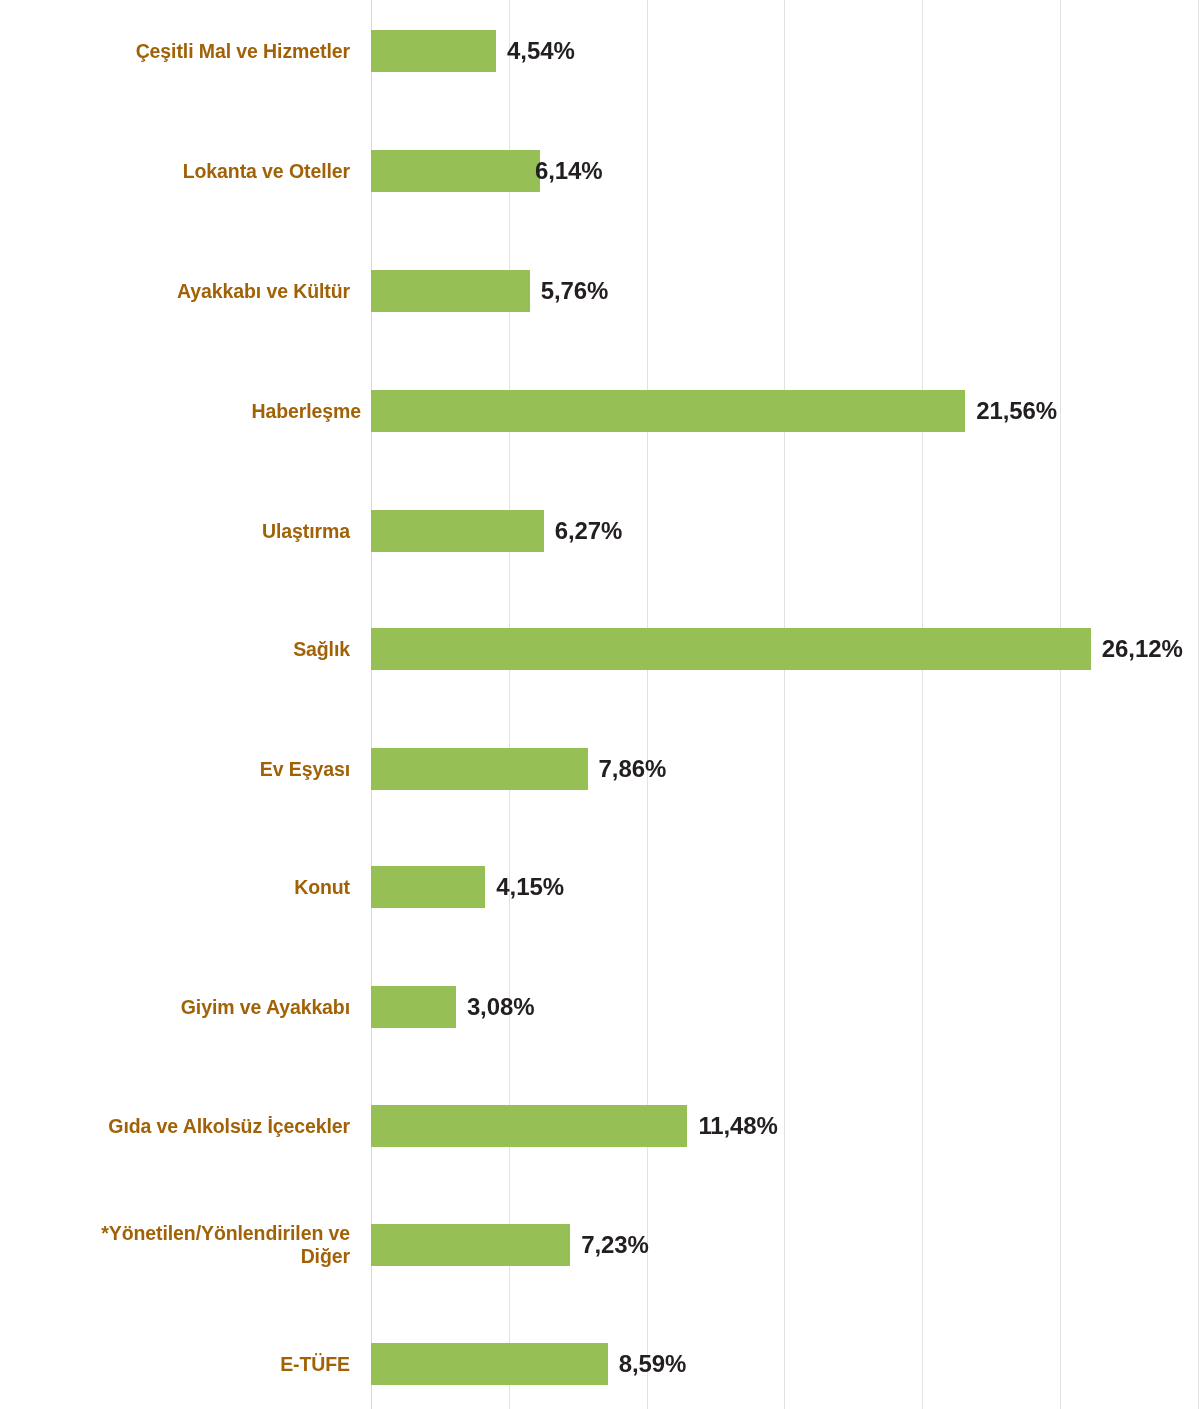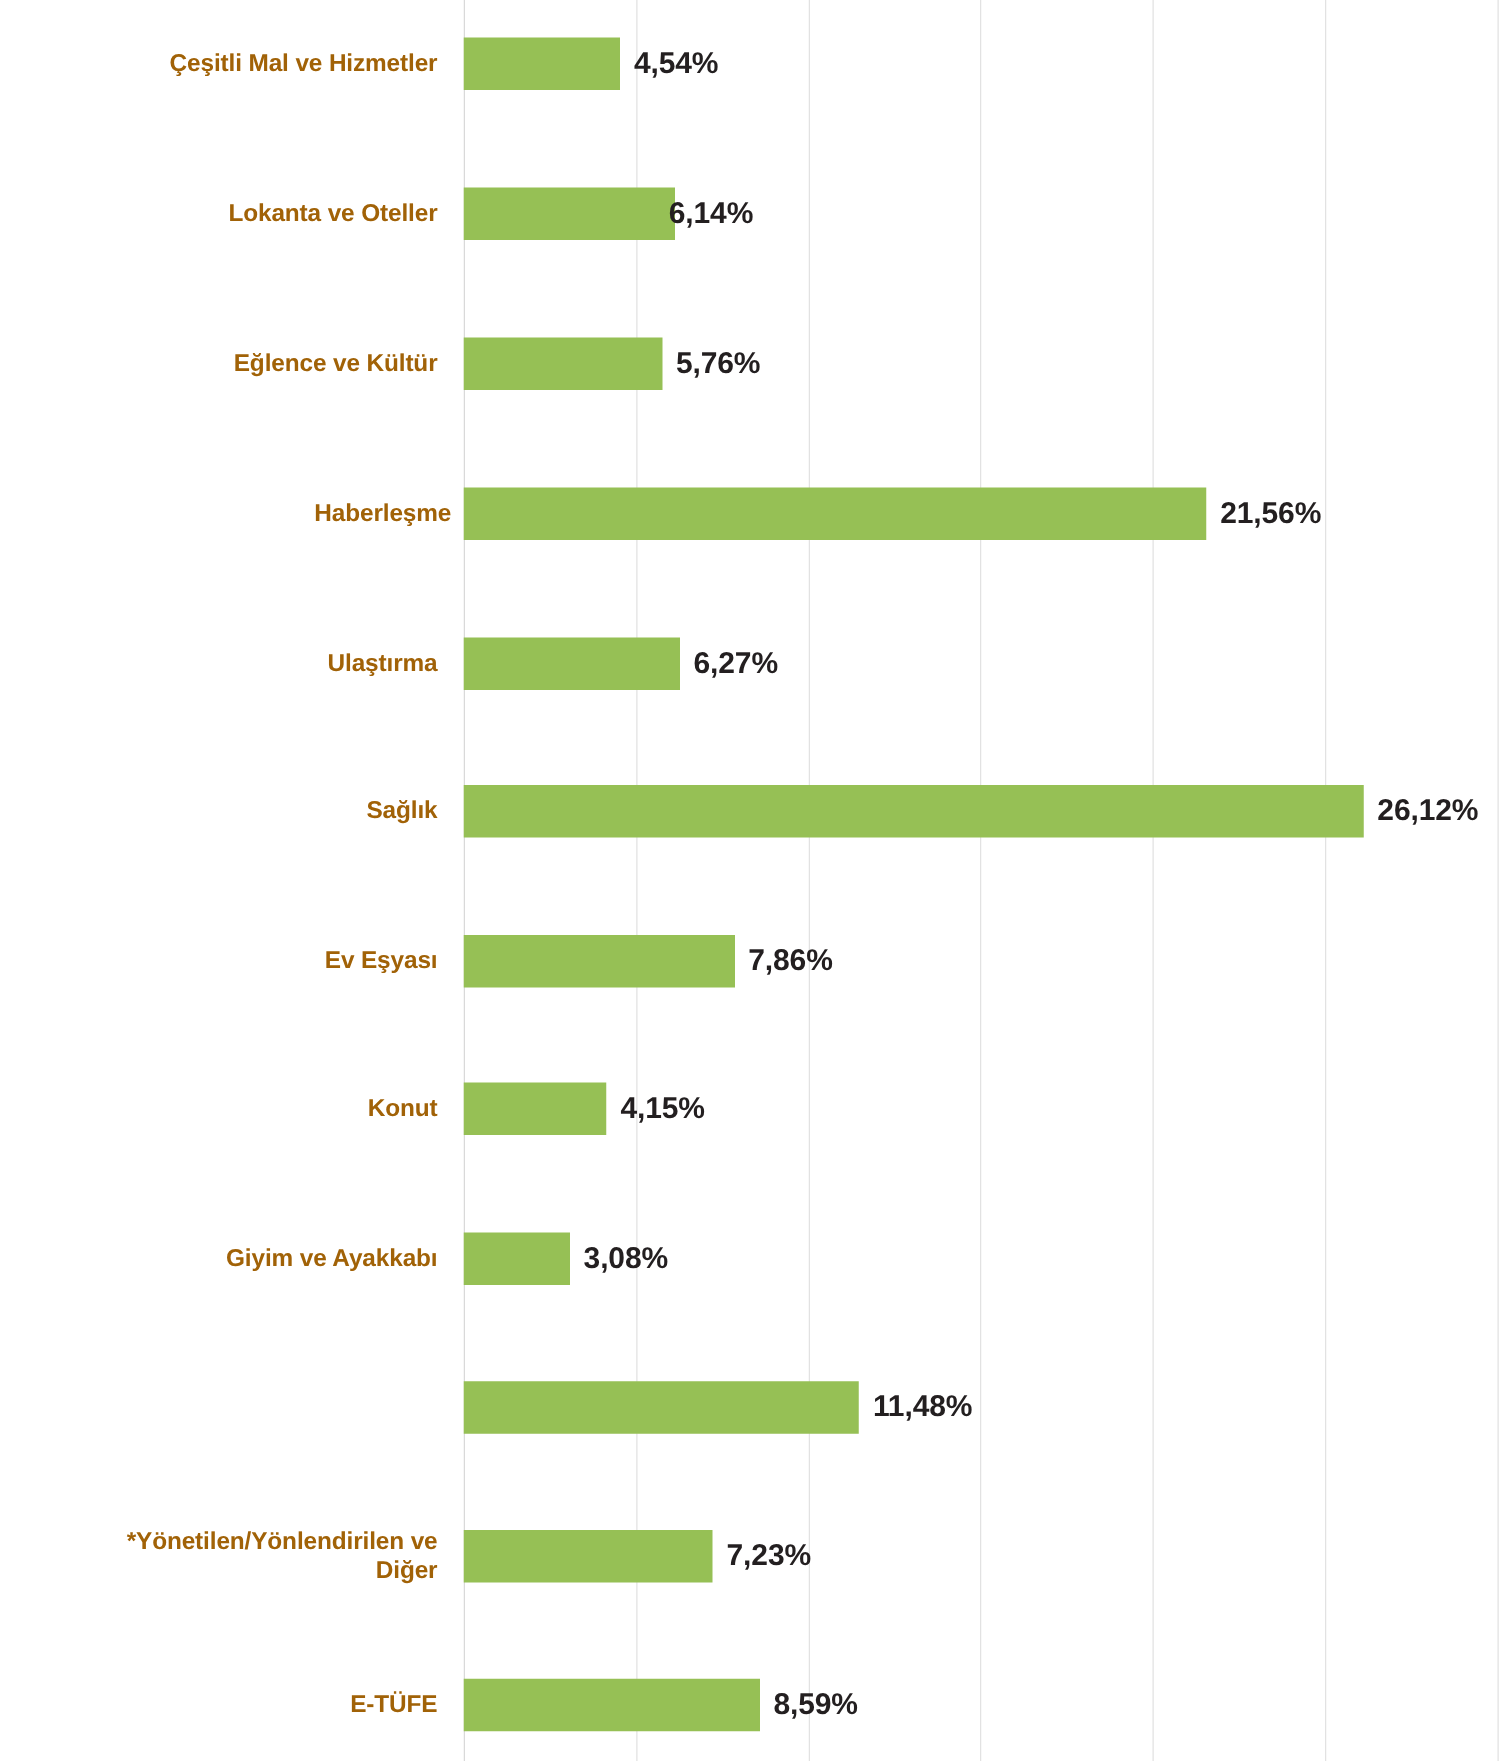--- a/index.html
+++ b/index.html
@@ -107,21 +107,21 @@
       </div>
       <div class="bar-row" style="top: 150px;">
         <div class="cat-label" style="left: 0px; width: 350px;">
           <div>Lokanta ve Oteller</div>
         </div>
         <div class="bar" title="Lokanta ve Oteller 6,14%" style="width: 169.218px; background: rgb(150, 192, 85);"></div>
         <div class="value-label" style="left: 535px; color: rgb(35, 31, 32);">6,14%</div>
       </div>
       <div class="bar-row" style="top: 270px;">
         <div class="cat-label" style="left: 0px; width: 350px;">
-          <div>Eğlence ve Kültür</div>
+          <div>Ayakkabı ve Kültür</div>
         </div>
         <div class="bar" title="Eğlence ve Kültür 5,76%" style="width: 158.746px; background: rgb(150, 192, 85);"></div>
         <div class="value-label" style="left: 540.746px; color: rgb(35, 31, 32);">5,76%</div>
       </div>
       <div class="bar-row" style="top: 390px;">
         <div class="cat-label" style="left: 11px; width: 350px;">
           <div>Haberleşme</div>
         </div>
         <div class="bar" title="Haberleşme 21,56%" style="width: 594.194px; background: rgb(150, 192, 85);"></div>
         <div class="value-label" style="left: 976.194px; color: rgb(35, 31, 32);">21,56%</div>
@@ -155,20 +155,23 @@
         <div class="value-label" style="left: 496.374px; color: rgb(35, 31, 32);">4,15%</div>
       </div>
       <div class="bar-row" style="top: 986px;">
         <div class="cat-label" style="left: 0px; width: 350px;">
           <div>Giyim ve Ayakkabı</div>
         </div>
         <div class="bar" title="Giyim ve Ayakkabı 3,08%" style="width: 84.8848px; background: rgb(150, 192, 85);"></div>
         <div class="value-label" style="left: 466.885px; color: rgb(35, 31, 32);">3,08%</div>
       </div>
       <div class="bar-row" style="top: 1105px;">
+        <div class="cat-label" style="left: 0px; width: 350px;">
+          <div>Gıda ve Alkolsüz İçecekler</div>
+        </div>
         <div class="bar" title="Gıda ve Alkolsüz İçecekler 11,48%" style="width: 316.389px; background: rgb(150, 192, 85);"></div>
         <div class="value-label" style="left: 698.389px; color: rgb(35, 31, 32);">11,48%</div>
       </div>
       <div class="bar-row" style="top: 1224px;">
         <div class="cat-label" style="left: 0px; width: 350px;">
           <div>*Yönetilen/Yönlendirilen ve</div>
           <div>Diğer</div>
         </div>
         <div class="bar" title="*Yönetilen/Yönlendirilen ve Diğer 7,23%" style="width: 199.259px; background: rgb(150, 192, 85);"></div>
         <div class="value-label" style="left: 581.259px; color: rgb(35, 31, 32);">7,23%</div>

